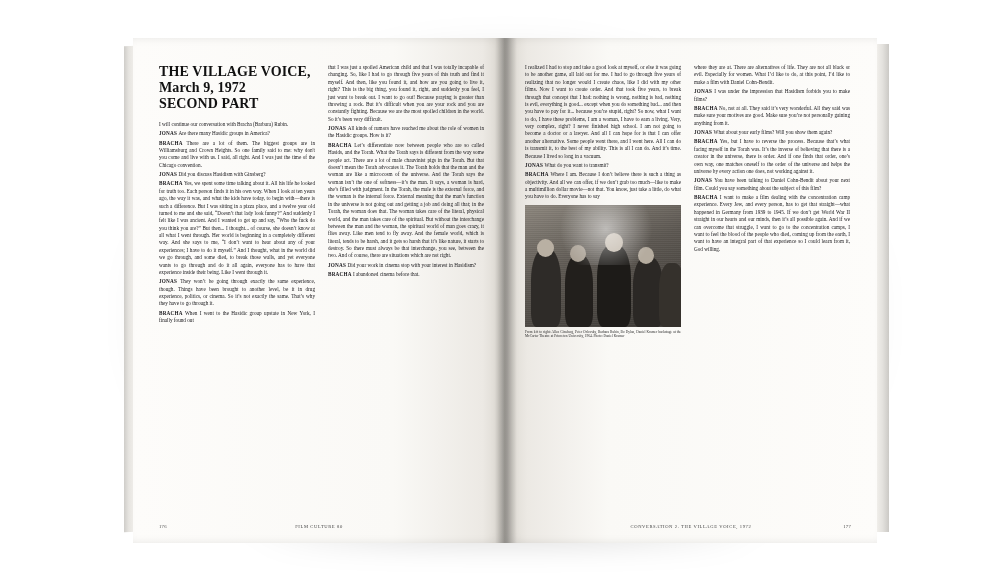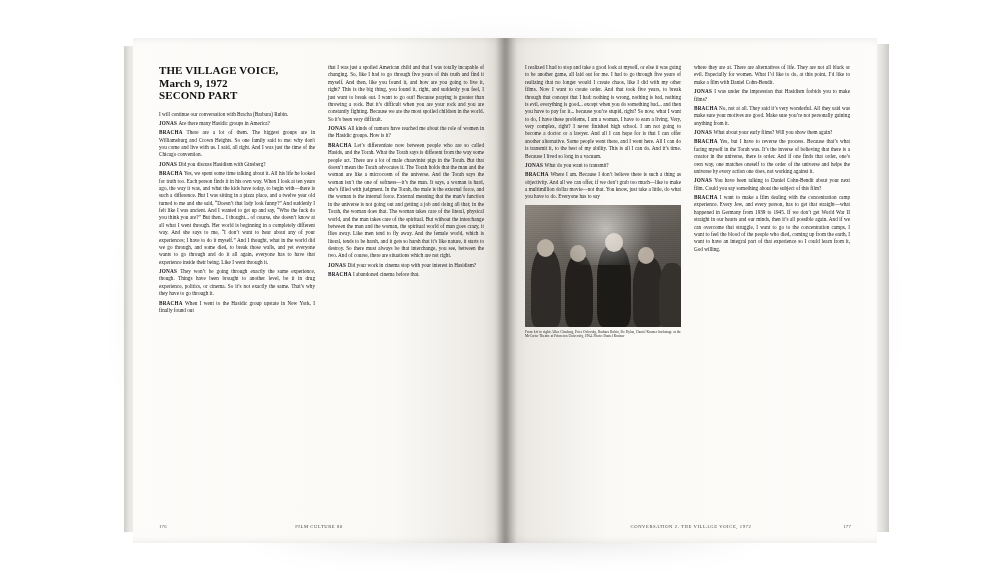--- a/index.html
+++ b/index.html
@@ -48,21 +48,21 @@
   .cols.left{left:26px;right:20px;width:326px;}
   .cols.right{left:20px;right:26px;width:326px;}
 
   .col{width:156px;font-size:5.2px;line-height:1.42;color:#17161a;text-align:justify;
        hyphens:auto;-webkit-hyphens:auto;}
   .col p{margin:0 0 0 0;text-indent:0;}
   .col p + p{margin-top:2px;}
   .sp{font-variant:small-caps;font-weight:bold;letter-spacing:.2px;}
 
   h1.title{
-    font-size:11px;line-height:1.14;margin:0 0 9px 0;font-weight:bold;color:#111;
+    font-size:14px;line-height:1.14;margin:0 0 9px 0;font-weight:bold;color:#111;
     letter-spacing:.1px;
   }
 
   .folio{
     position:absolute;bottom:14px;font-size:4.6px;color:#444;letter-spacing:.3px;
   }
   .folio.num-l{left:26px;}
   .folio.run-l{left:50%;transform:translateX(-50%);font-variant:small-caps;letter-spacing:.6px;}
   .folio.num-r{right:26px;}
   .folio.run-r{left:50%;transform:translateX(-50%);font-variant:small-caps;letter-spacing:.6px;}

